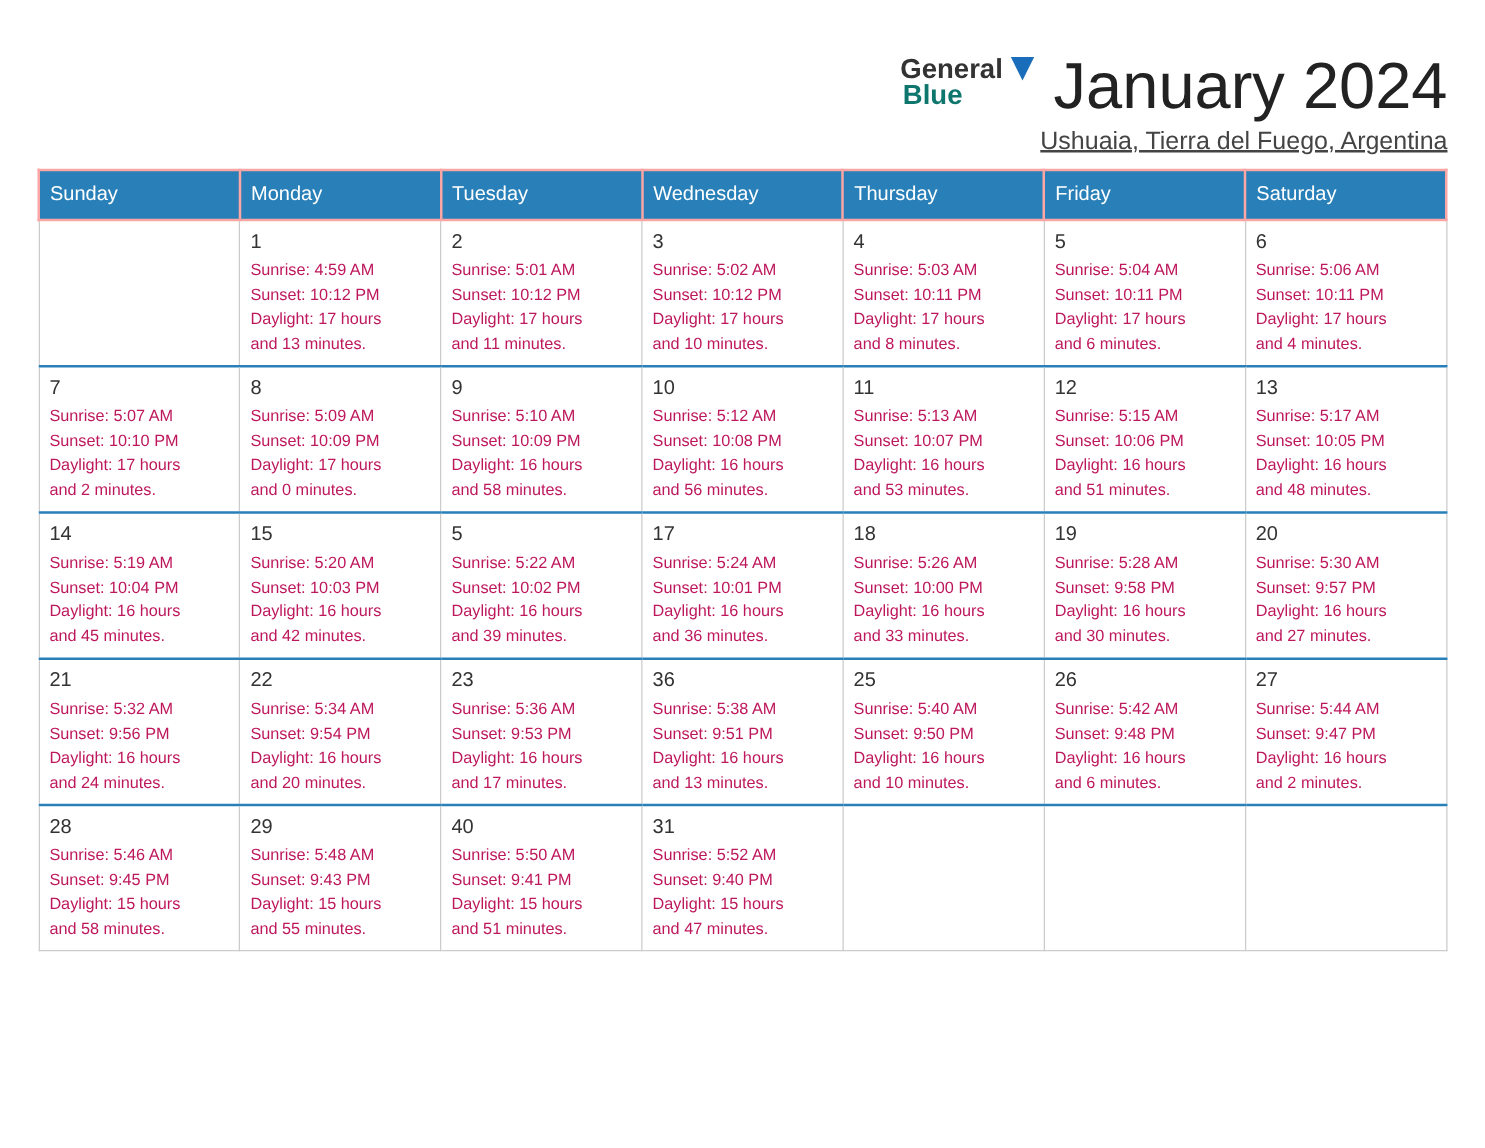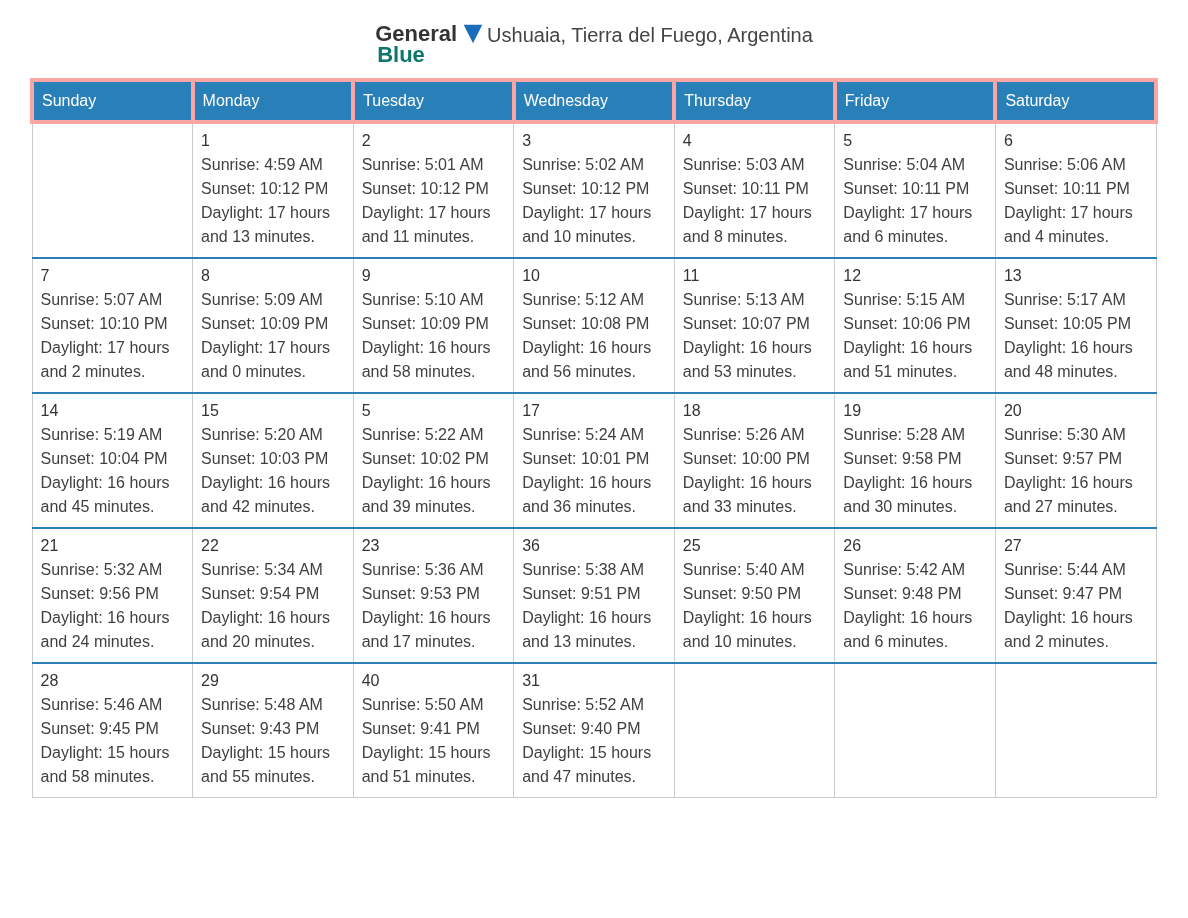--- a/index.html
+++ b/index.html
@@ -5,23 +5,24 @@
     * { margin: 0; padding: 0; box-sizing: border-box; }
     body {
       font-family: Arial, sans-serif;
       background: #fff;
       width: 1188px;
       min-height: 918px;
       padding: 20px 30px;
     }
     .header-section {
       display: flex;
-      justify-content: center;
+      justify-content: flex-end;
       align-items: flex-start;
       margin-bottom: 10px;
+      margin-top: 21px;
     }
     .logo-text-general {
       font-size: 22px;
       font-weight: bold;
       color: #333;
     }
     .logo-text-blue {
       font-size: 22px;
       font-weight: bold;
       color: #0f766e;
@@ -46,54 +47,55 @@
     .month-title {
       font-size: 52px;
       font-weight: normal;
       color: #222;
       line-height: 1.1;
     }
     .location-subtitle {
       font-size: 20px;
       color: #444;
       margin-top: 4px;
+      text-decoration: underline;
     }
     .calendar-table {
       width: 100%;
       border-collapse: collapse;
       margin-top: 10px;
     }
     .calendar-table th {
       background-color: #2980b9;
       color: #fff;
       font-size: 16px;
       font-weight: normal;
       padding: 10px 8px;
       text-align: left;
-      border: 4px solid #fca5a5;
+      border: 2px solid #fca5a5;
     }
     .calendar-table td {
       vertical-align: top;
       padding: 8px 8px;
       border: 1px solid #ccc;
       width: 14.28%;
       min-height: 110px;
       font-size: 12.5px;
       color: #333;
     }
     .day-number {
       font-size: 16px;
       font-weight: normal;
       display: block;
       margin-bottom: 3px;
     }
     .day-info {
-      font-size: 16px;
+      font-size: 13px;
       line-height: 1.5;
-      color: #404040;
+      color: #be185d;
     }
     .week-row td {
       border-top: 2px solid #2980b9;
     }
     .empty-cell {
       background: #fff;
     }
   </style>
 </head>
 <body>
@@ -102,20 +104,21 @@
   <div class="logo-wrapper">
     <div class="logo-top-row">
       <span class="logo-text-general">General</span>
       <svg class="logo-icon" viewBox="0 0 30 30">
         <polygon points="5,5 25,5 15,25" fill="#1a6dba"></polygon>
       </svg>
     </div>
     <span class="logo-text-blue" style="margin-top:-6px;margin-left:2px;">Blue</span>
   </div>
   <div class="title-section">
+    <div class="month-title">January 2024</div>
     <div class="location-subtitle">Ushuaia, Tierra del Fuego, Argentina</div>
   </div>
 </div>
 
 <table class="calendar-table">
   <thead>
     <tr>
     <th>Sunday</th>
         <th>Monday</th>
         <th>Tuesday</th>

